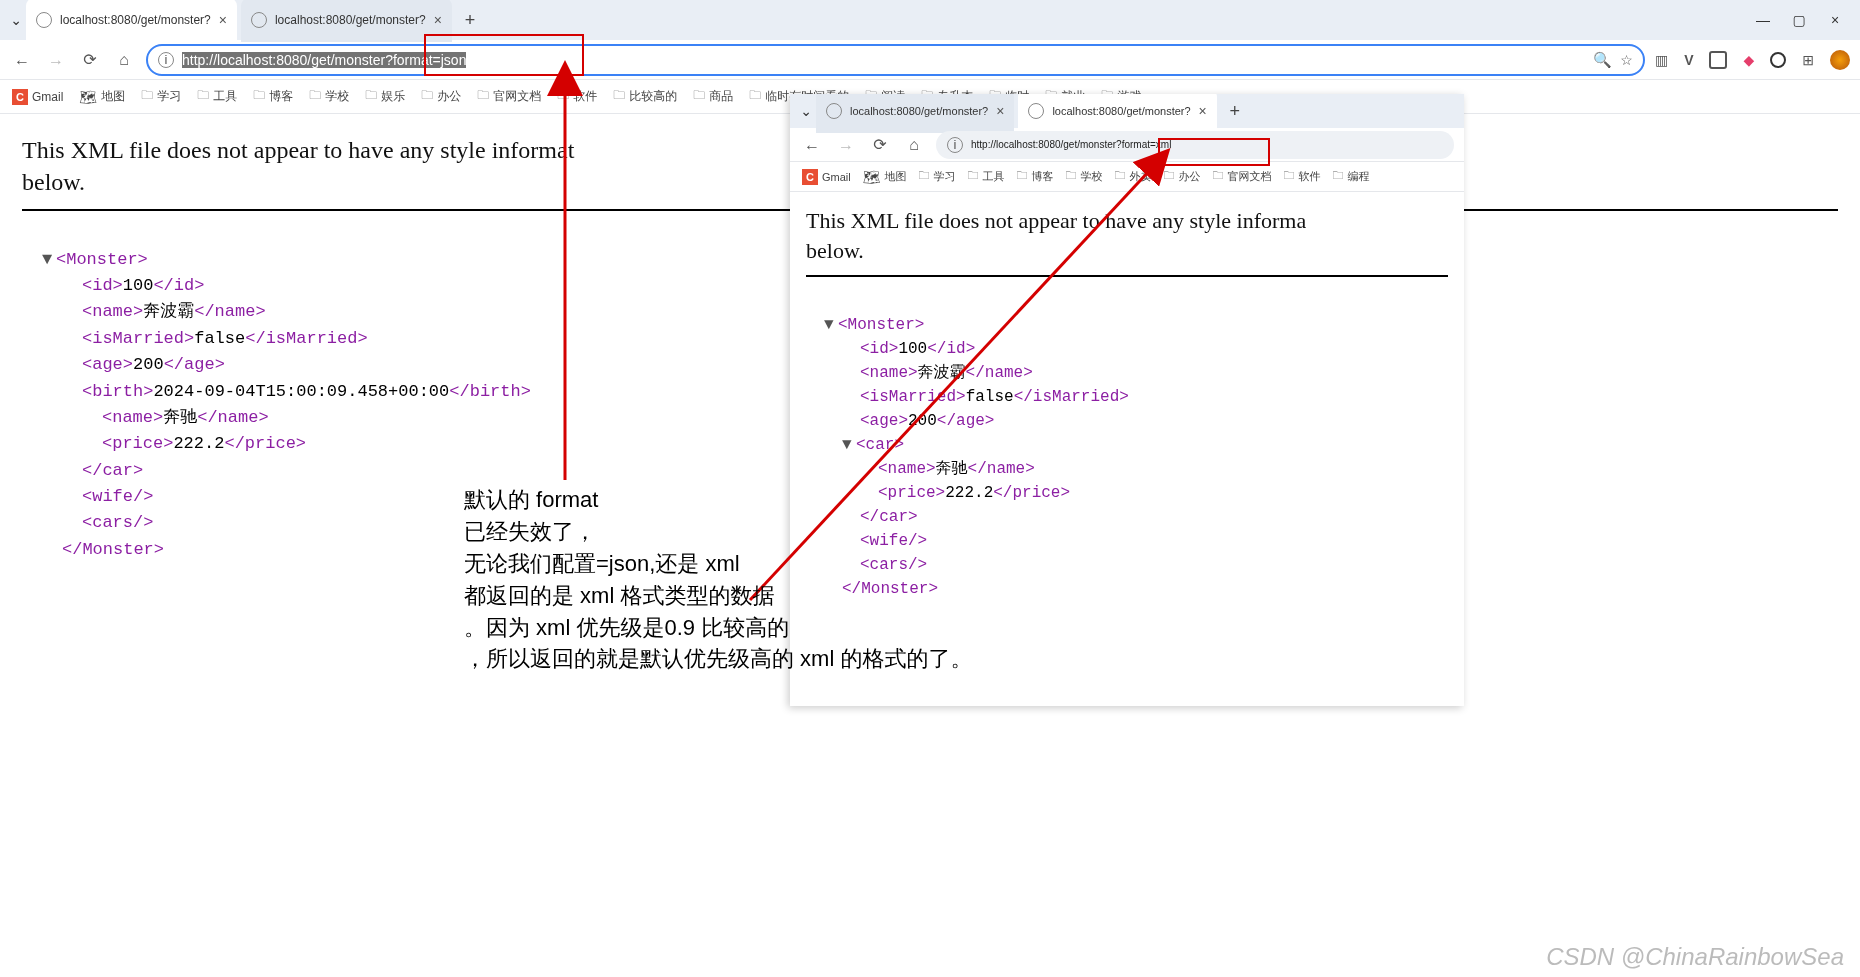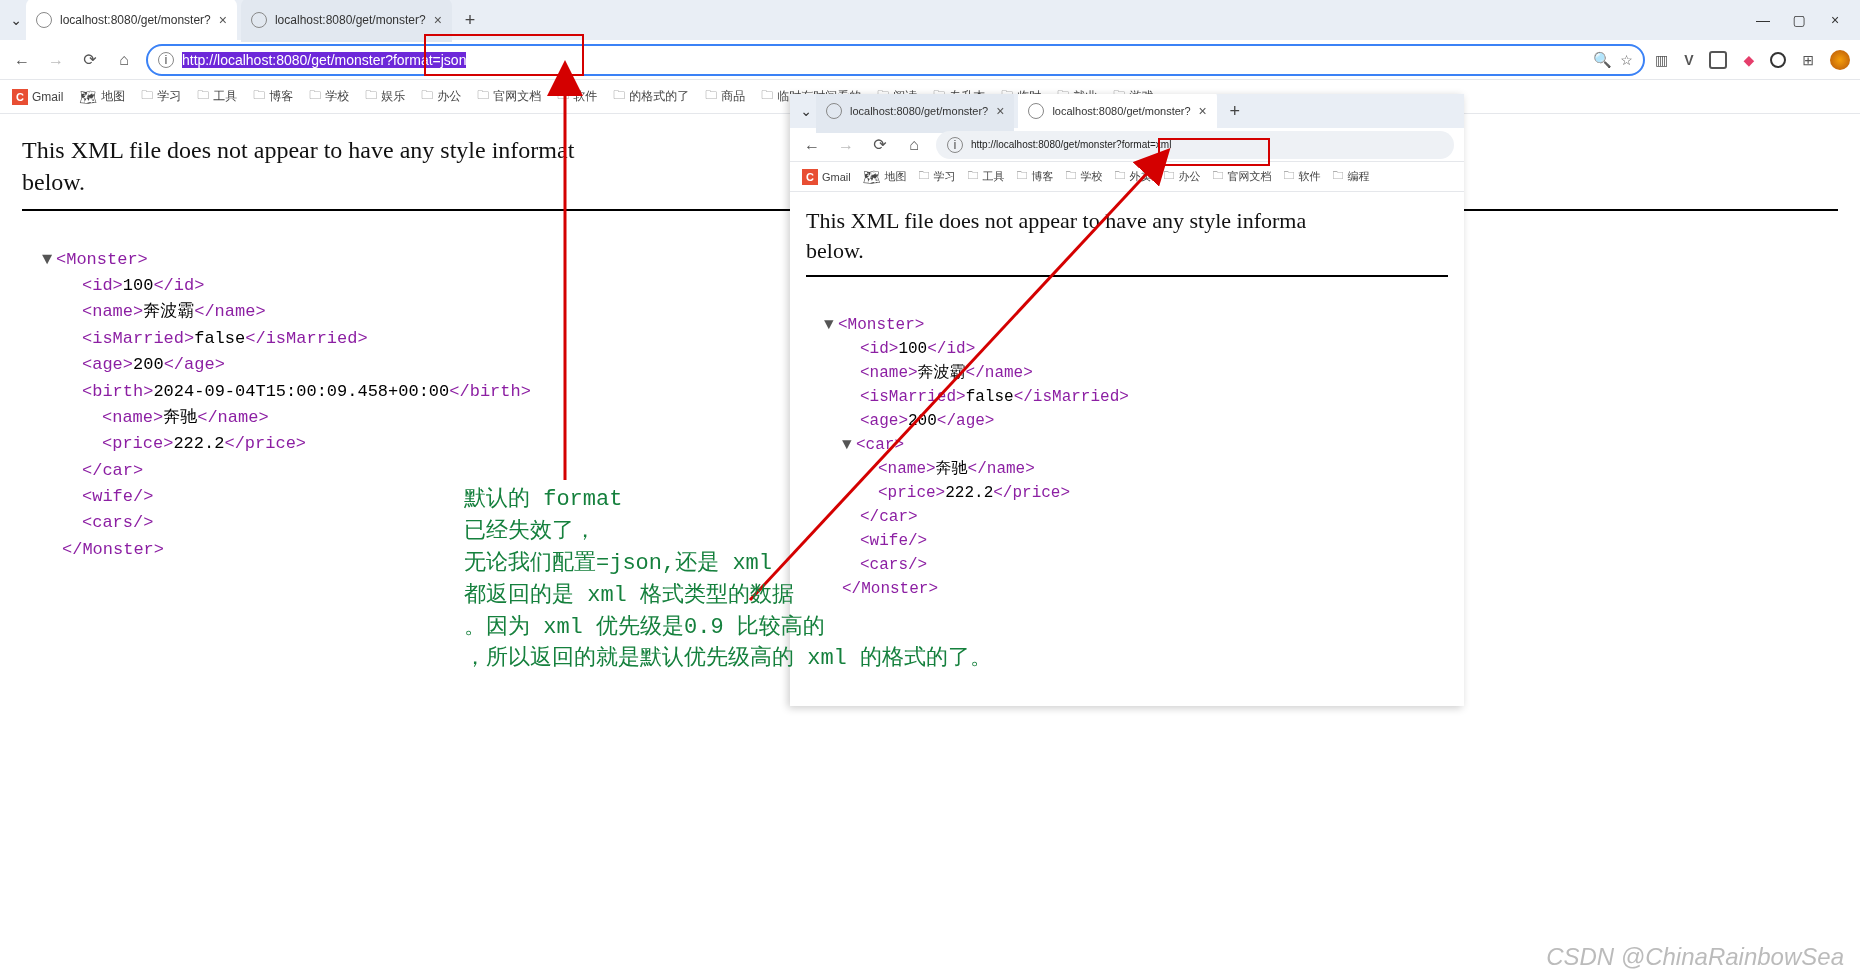--- a/index.html
+++ b/index.html
@@ -20,21 +20,21 @@
   .win-controls { margin-left: auto; display: flex; gap: 18px; padding-right: 10px; color: #333; }
   .win-controls span { width: 18px; text-align: center; }
 
   
   .toolbar { height: 40px; display: flex; align-items: center; gap: 10px; padding: 0 10px; border-bottom: 1px solid #e5e7eb; background: #fff; }
   .toolbar .navbtn { width: 24px; text-align: center; color: #555; font-size: 16px; }
   .toolbar .navbtn.disabled { color: #bbb; }
   .addr-wrap { flex: 1; display: flex; align-items: center; border: 2px solid #3b82f6; border-radius: 20px; height: 32px; padding: 0 10px; gap: 8px; }
   .addr-wrap .info { font-size: 13px; border: 1px solid #888; border-radius: 50%; width: 16px; height: 16px; display: flex; align-items: center; justify-content: center; color: #555; }
   .addr-wrap .url { flex: 1; font-size: 14px; color: #222; }
-  .addr-wrap .url .sel { background: #6d28d9; color: #fff; }
+  .addr-wrap .url .sel { background: #737373; color: #fff; }
   .addr-wrap .star { color: #555; }
   .right-icons { display: flex; gap: 16px; align-items: center; color: #555; }
   .right-icons .sq { width: 18px; height: 18px; border: 2px solid #555; border-radius: 3px; }
   .right-icons .red { color: #e53e6b; }
   .right-icons .avatar { width: 20px; height: 20px; border-radius: 50%; background: radial-gradient(circle,#f59e0b,#b45309); }
   .right-icons .circle { width: 16px; height: 16px; border: 2px solid #333; border-radius: 50%; }
 
   
   .bookmarks { height: 34px; display: flex; align-items: center; gap: 16px; padding: 0 12px; border-bottom: 1px solid #e5e7eb; background: #fff; font-size: 12px; color: #444; }
   .bookmarks .bm { display: flex; align-items: center; gap: 4px; white-space: nowrap; }
@@ -67,21 +67,21 @@
   .sub-window .content .msg { font-size: 22px; }
   .sub-window .xml { font-size: 16px; line-height: 1.5; }
   .sub-window .xml .ind0 { padding-left: 18px; }
   .sub-window .xml .ind1 { padding-left: 36px; }
   .sub-window .xml .ind2 { padding-left: 54px; }
   .sub-window .xml .ind3 { padding-left: 72px; }
 
   
   .anno-box1 { position: absolute; left: 424px; top: 34px; width: 160px; height: 42px; border: 2px solid #d40000; pointer-events: none; }
   .anno-box2 { position: absolute; left: 1158px; top: 138px; width: 112px; height: 28px; border: 2px solid #d40000; pointer-events: none; }
-  .anno-text { position: absolute; left: 464px; top: 484px; color: #15803d; font-size: 22px; line-height: 1.45; font-family: Liberation Mono, monospace; white-space: pre; }
+  .anno-text { position: absolute; left: 464px; top: 484px; color: #000000; font-size: 22px; line-height: 1.45; font-family: Liberation Sans, sans-serif; white-space: pre; }
   svg.anno-svg { position: absolute; left: 0; top: 0; pointer-events: none; }
 
   .watermark { position: absolute; right: 16px; bottom: 6px; font-size: 24px; color: rgba(120,120,120,.5); font-style: italic; font-family: Arial, sans-serif; }
 </style>
 </head>
 <body>
 
 <div class="main-window">
 
   <div class="tab-strip">
@@ -162,21 +162,21 @@
       <span class="bm">
         <span class="folder">🗀</span>
         <span>官网文档</span>
       </span>
       <span class="bm">
         <span class="folder">🗀</span>
         <span>软件</span>
       </span>
       <span class="bm">
         <span class="folder">🗀</span>
-        <span>的格式的了</span>
+        <span>比较高的</span>
       </span>
       <span class="bm">
         <span class="folder">🗀</span>
         <span>商品</span>
       </span>
       <span class="bm">
         <span class="folder">🗀</span>
         <span>临时有时间看的</span>
       </span>
       <span class="bm">

